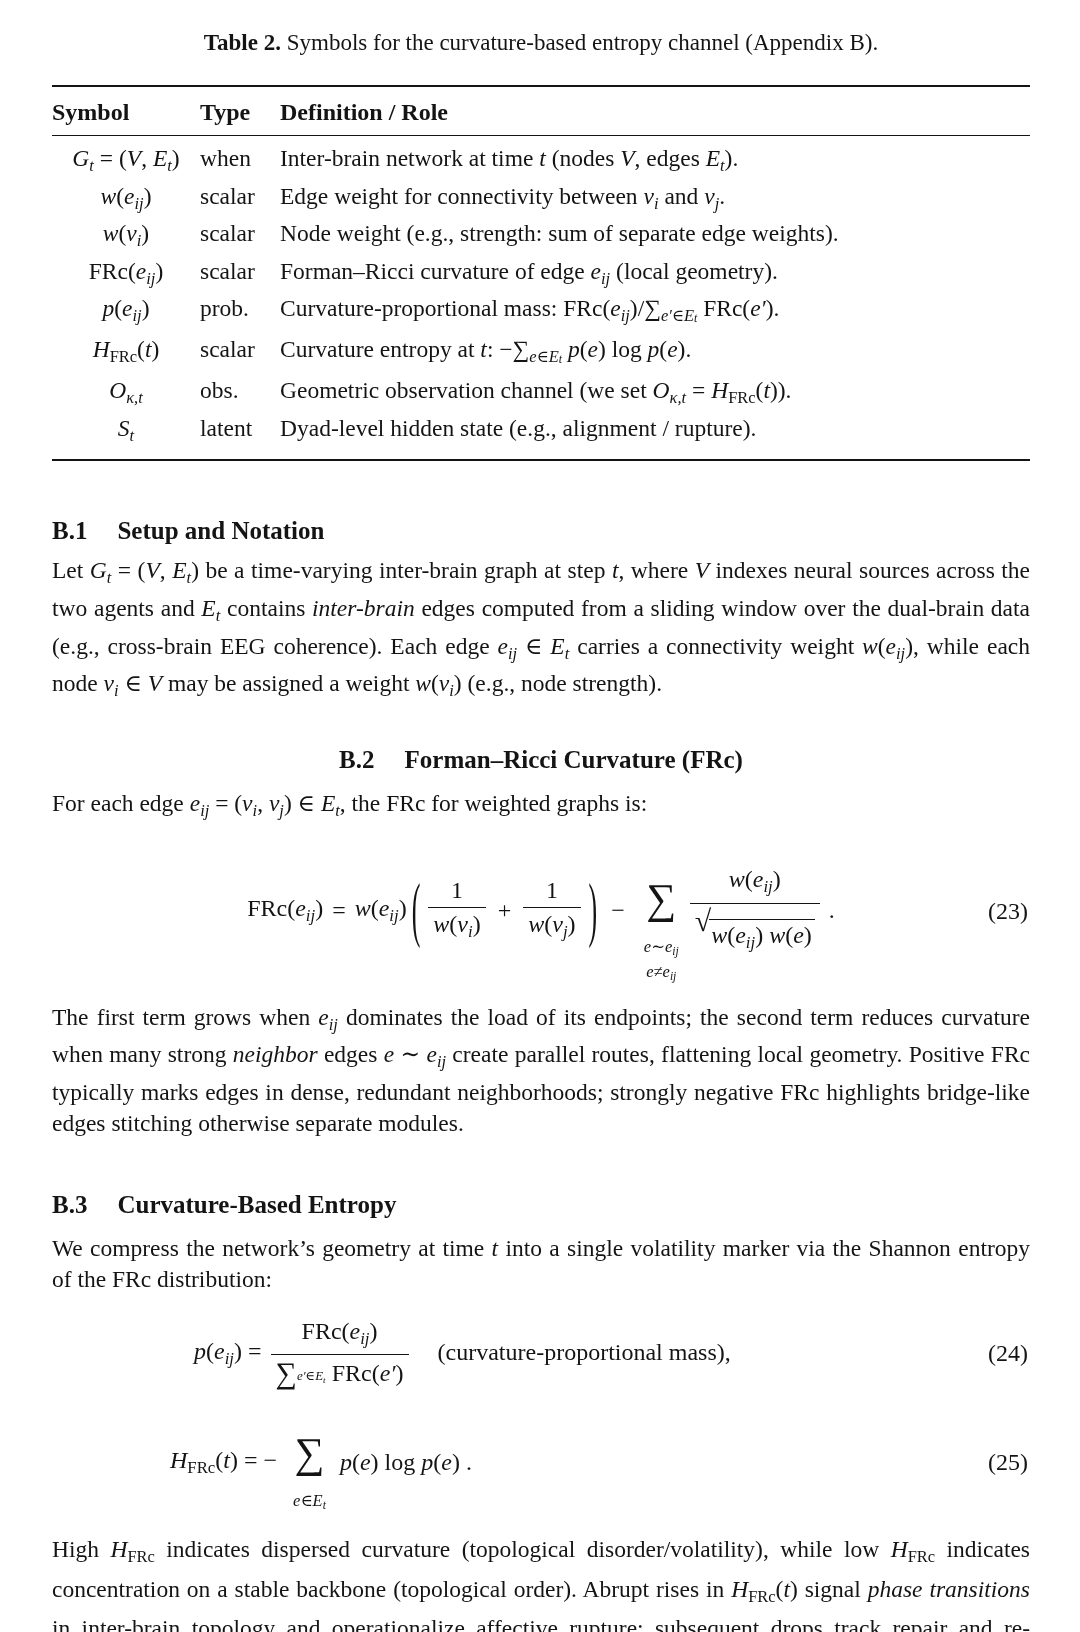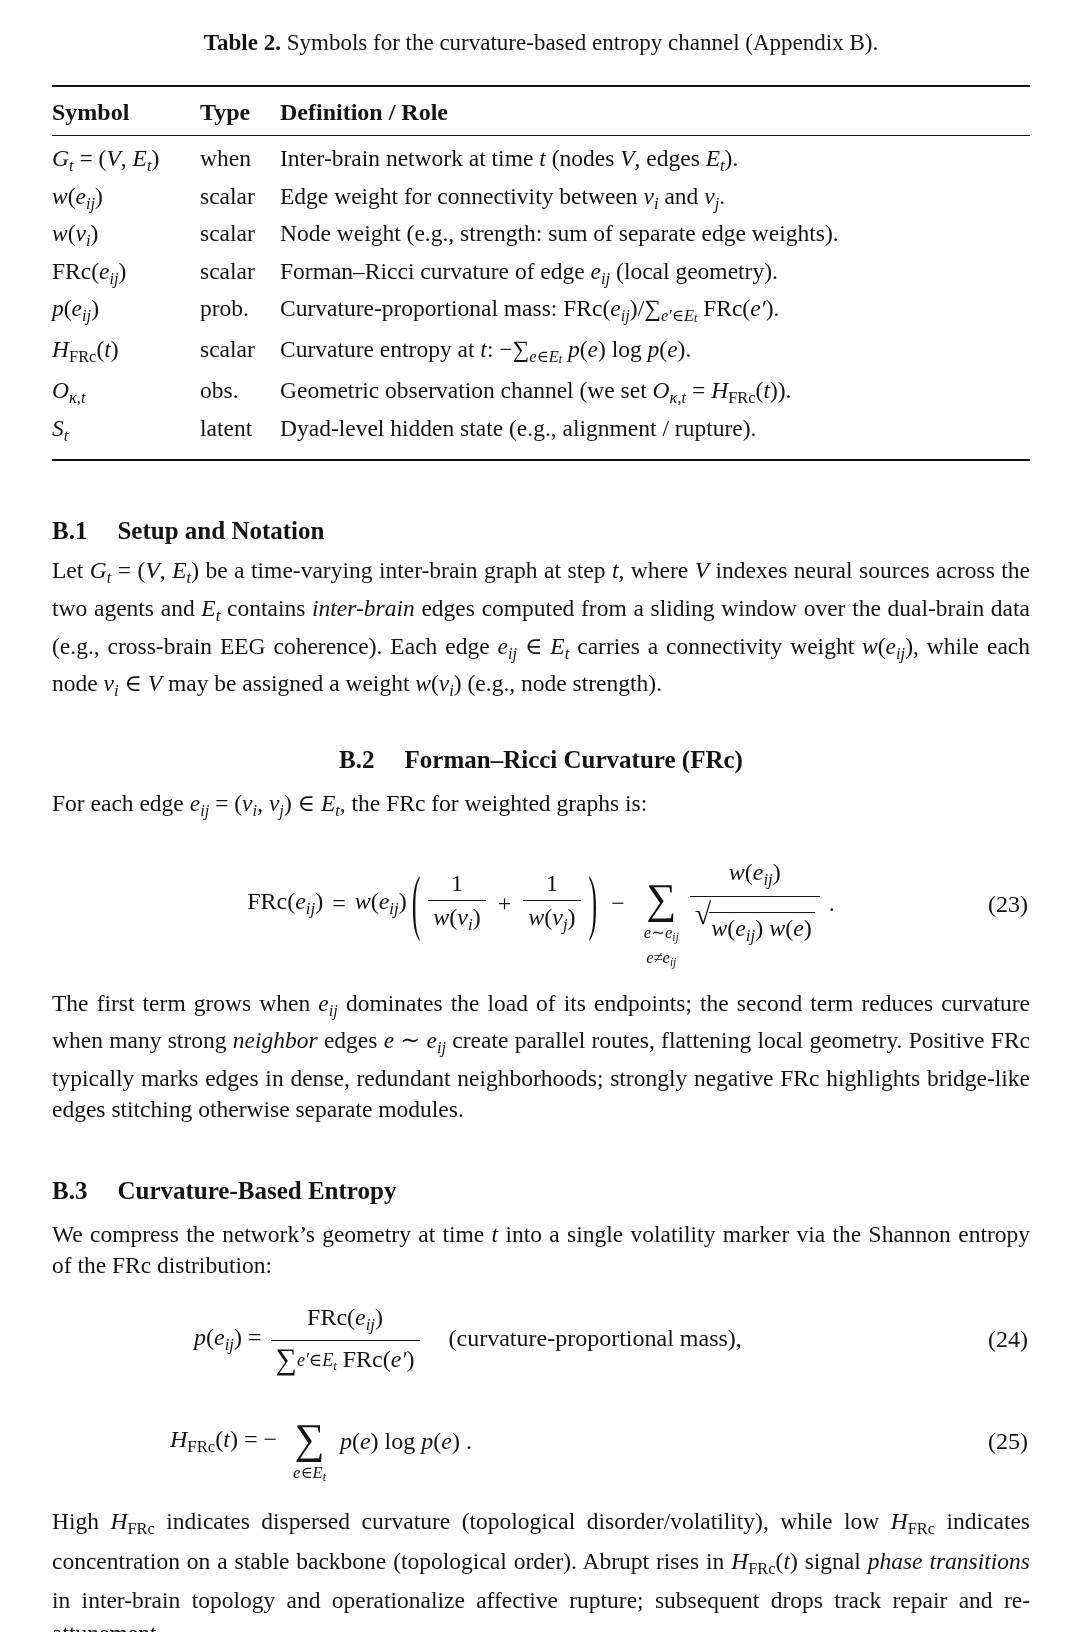--- a/index.html
+++ b/index.html
@@ -24,21 +24,21 @@
   .caption .cap-label{font-weight:700;}
   
   .tbl{margin-top:27px;border-top:2.2px solid #141414;border-bottom:2.2px solid #141414;}
   .thead{
     display:grid;grid-template-columns:148px 80px 1fr;
     font-weight:700;font-size:24px;line-height:31px;
     padding:10px 0 7px 0;border-bottom:1.6px solid #141414;
   }
   .tbody{padding:7px 0 9px 0;}
   .trow{display:grid;grid-template-columns:148px 80px 1fr;font-size:23.5px;line-height:31px;}
-  .trow .c1{white-space:nowrap;}
+  .trow .c1{white-space:nowrap;text-align:center;}
   
   .shead{font-size:25px;line-height:32px;font-weight:700;margin:0;}
   .snum{margin-right:30px;}
   .body{font-size:23.5px;line-height:31px;text-align:justify;margin:0;}
   #h-b1{margin-top:54px;}
   #p-b1{margin-top:8px;}
   #h-b2{margin-top:38px;text-align:center;}
   #p-b2intro{margin-top:12px;text-align:left;}
   #p-after23{margin-top:16px;}
   #h-b3{margin-top:50px;}
@@ -51,29 +51,29 @@
   .eqtag{position:absolute;right:2px;top:50%;transform:translateY(-50%);font-size:24px;}
   .op{margin:0 9px;}
   .period{margin-left:6px;}
   .frac{display:inline-flex;flex-direction:column;align-items:center;margin:0 3px;}
   .frac .num{padding:0 5px 2px 5px;line-height:29px;}
   .frac .den{border-top:1.7px solid #141414;padding:2px 5px 0 5px;line-height:29px;}
   .denflex{display:inline-flex;align-items:flex-start;}
   .bigp{display:inline-block;transform:scaleY(2.8);font-size:26px;margin:0 5px;font-weight:400;}
   .bigsum{display:inline-flex;flex-direction:column;align-items:center;margin:0 8px 0 10px;}
   .sigma{font-size:42px;line-height:44px;}
-  .limits{display:flex;flex-direction:column;align-items:center;font-size:16.5px;line-height:19px;margin-top:2px;}
+  .limits{display:flex;flex-direction:column;align-items:center;font-size:16.5px;line-height:19px;margin-top:16px;}
   .eq23{margin-top:10px;min-height:114px;justify-content:center;}
   .eq23 .bigsum{margin-top:42px;}
   .eq23 .radical{font-size:30px;line-height:30px;}
   .eq23 .radicand{border-top:1.8px solid #141414;margin-top:13px;margin-left:-2px;padding:1px 3px 0 2px;}
   .eq24{margin-top:14px;min-height:88px;justify-content:flex-start;padding-left:142px;}
   .eq24 .den{display:inline-flex;align-items:center;}
   .inlsigma{font-size:30px;line-height:32px;}
-  .inllim{font-size:18px;align-self:flex-end;margin-bottom:-5px;}
+  .inllim{font-size:13px;align-self:flex-end;margin-bottom:-5px;}
   .eq25{margin-top:12px;min-height:82px;justify-content:flex-start;padding-left:118px;}
   .eq25 .bigsum{margin-top:22px;}
 </style>
 </head>
 <body>
 
 <div class="page">
 
   <p class="caption">
     <span class="cap-label">Table 2.</span><span> Symbols for the curvature-based entropy channel (Appendix B).</span>

